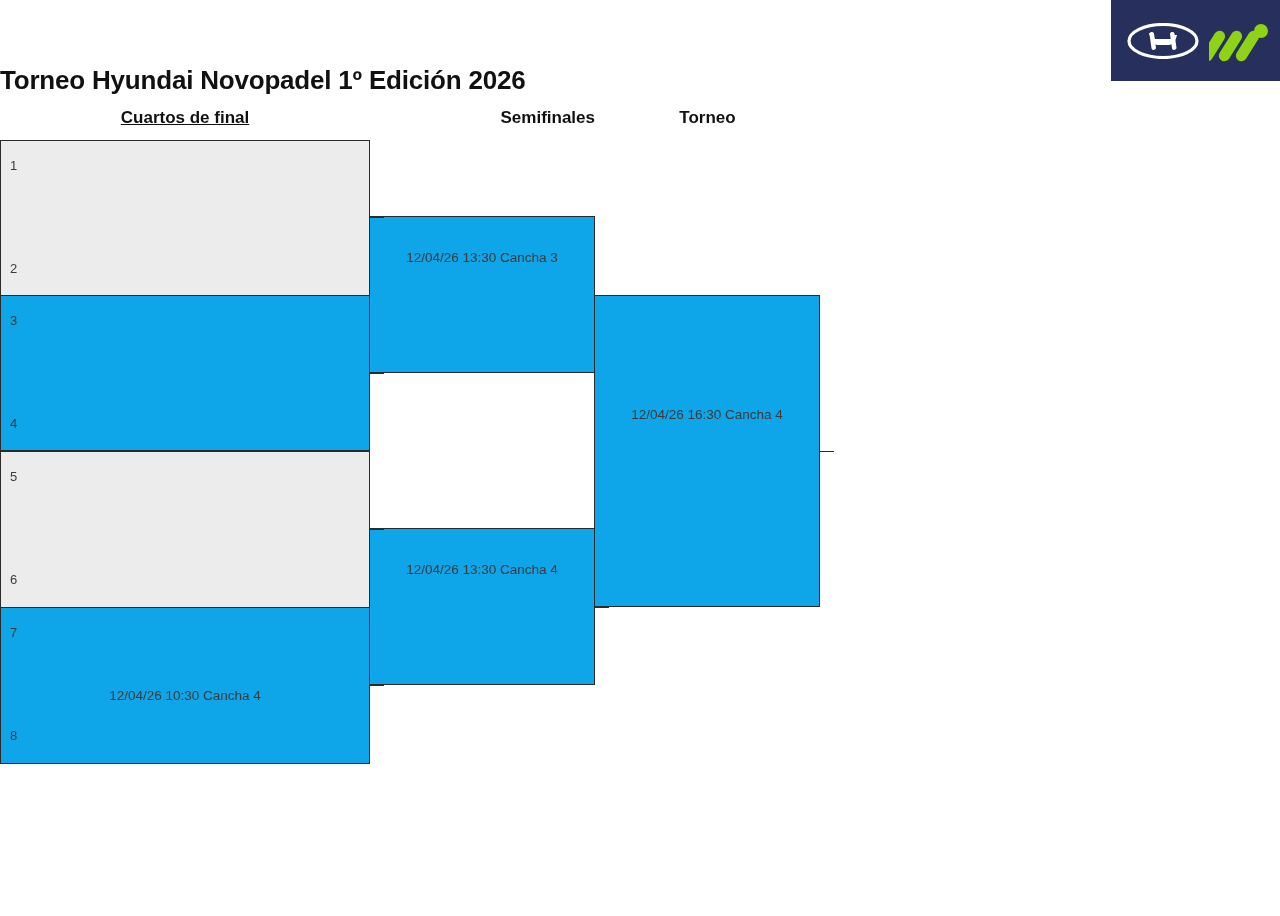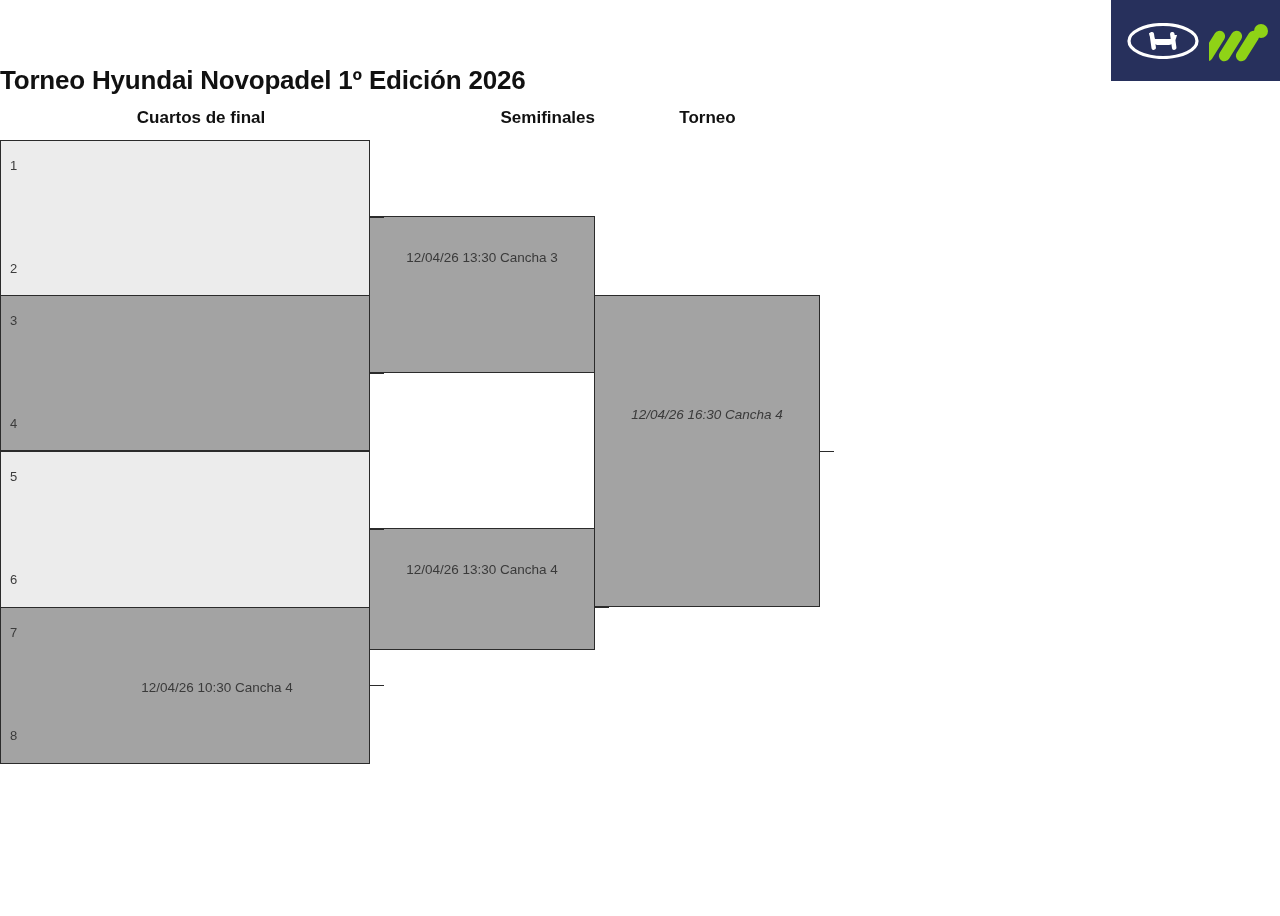--- a/index.html
+++ b/index.html
@@ -82,28 +82,28 @@
   }
   .round-header {
     position: absolute;
     font-size: 17px;
     font-weight: bold;
     color: #111111;
     text-align: center;
     top: 108px;
     white-space: nowrap;
   }
-  #hdr-0 { left: 16px;   width: 370px; }
+  #hdr-0 { left: 0px;   width: 370px; text-decoration: underline; }
   #hdr-1 { left: 370px; width: 225px; text-align: right; }
   #hdr-2 { left: 595px; width: 225px; }
 
   .match {
     position: absolute;
     border: 1px solid #2b2b2b;
-    background: #a3a3a3;
+    background: #0ea5e9;
   }
   .match.shaded { background: #ececec; }
 
   .seed {
     position: absolute;
     left: 9px;
     font-size: 13px;
     color: #3c3c3c;
     line-height: 1;
     white-space: nowrap;
@@ -175,34 +175,34 @@
     <div class="seed bottom">4</div>
   </div>
 
   <div class="match shaded" style="left:0px; top:451px; width:370px; height:157px;">
     <div class="seed top">5</div>
     <div class="seed bottom">6</div>
   </div>
 
   <div class="match" style="left:0px; top:607px; width:370px; height:157px;">
     <div class="seed top">7</div>
-    <div class="match-info" style="top:72px;margin-left:32px;">12/04/26 10:30 Cancha 4</div>
+    <div class="match-info" style="top:80px;">12/04/26 10:30 Cancha 4</div>
     <div class="seed bottom">8</div>
   </div>
 
   <div class="match" style="left:369px; top:216px; width:226px; height:157px;">
     <div class="match-info" style="top:33px;">12/04/26 13:30 Cancha 3</div>
   </div>
 
-  <div class="match" style="left:369px; top:528px; width:226px; height:122px;">
+  <div class="match" style="left:369px; top:528px; width:226px; height:157px;">
     <div class="match-info" style="top:33px;">12/04/26 13:30 Cancha 4</div>
   </div>
 
   <div class="match" style="left:594px; top:295px; width:226px; height:312px;">
-    <div class="match-info" style="top:111px;font-style:italic;">12/04/26 16:30 Cancha 4</div>
+    <div class="match-info" style="top:111px;">12/04/26 16:30 Cancha 4</div>
   </div>
 
   <div class="connector" style="left:370px; top:217px; width:14px;"></div>
   <div class="connector" style="left:370px; top:373px; width:14px;"></div>
   <div class="connector" style="left:370px; top:529px; width:14px;"></div>
   <div class="connector" style="left:370px; top:685px; width:14px;"></div>
 
   <div class="connector" style="left:595px; top:295px; width:14px;"></div>
   <div class="connector" style="left:595px; top:607px; width:14px;"></div>
 

